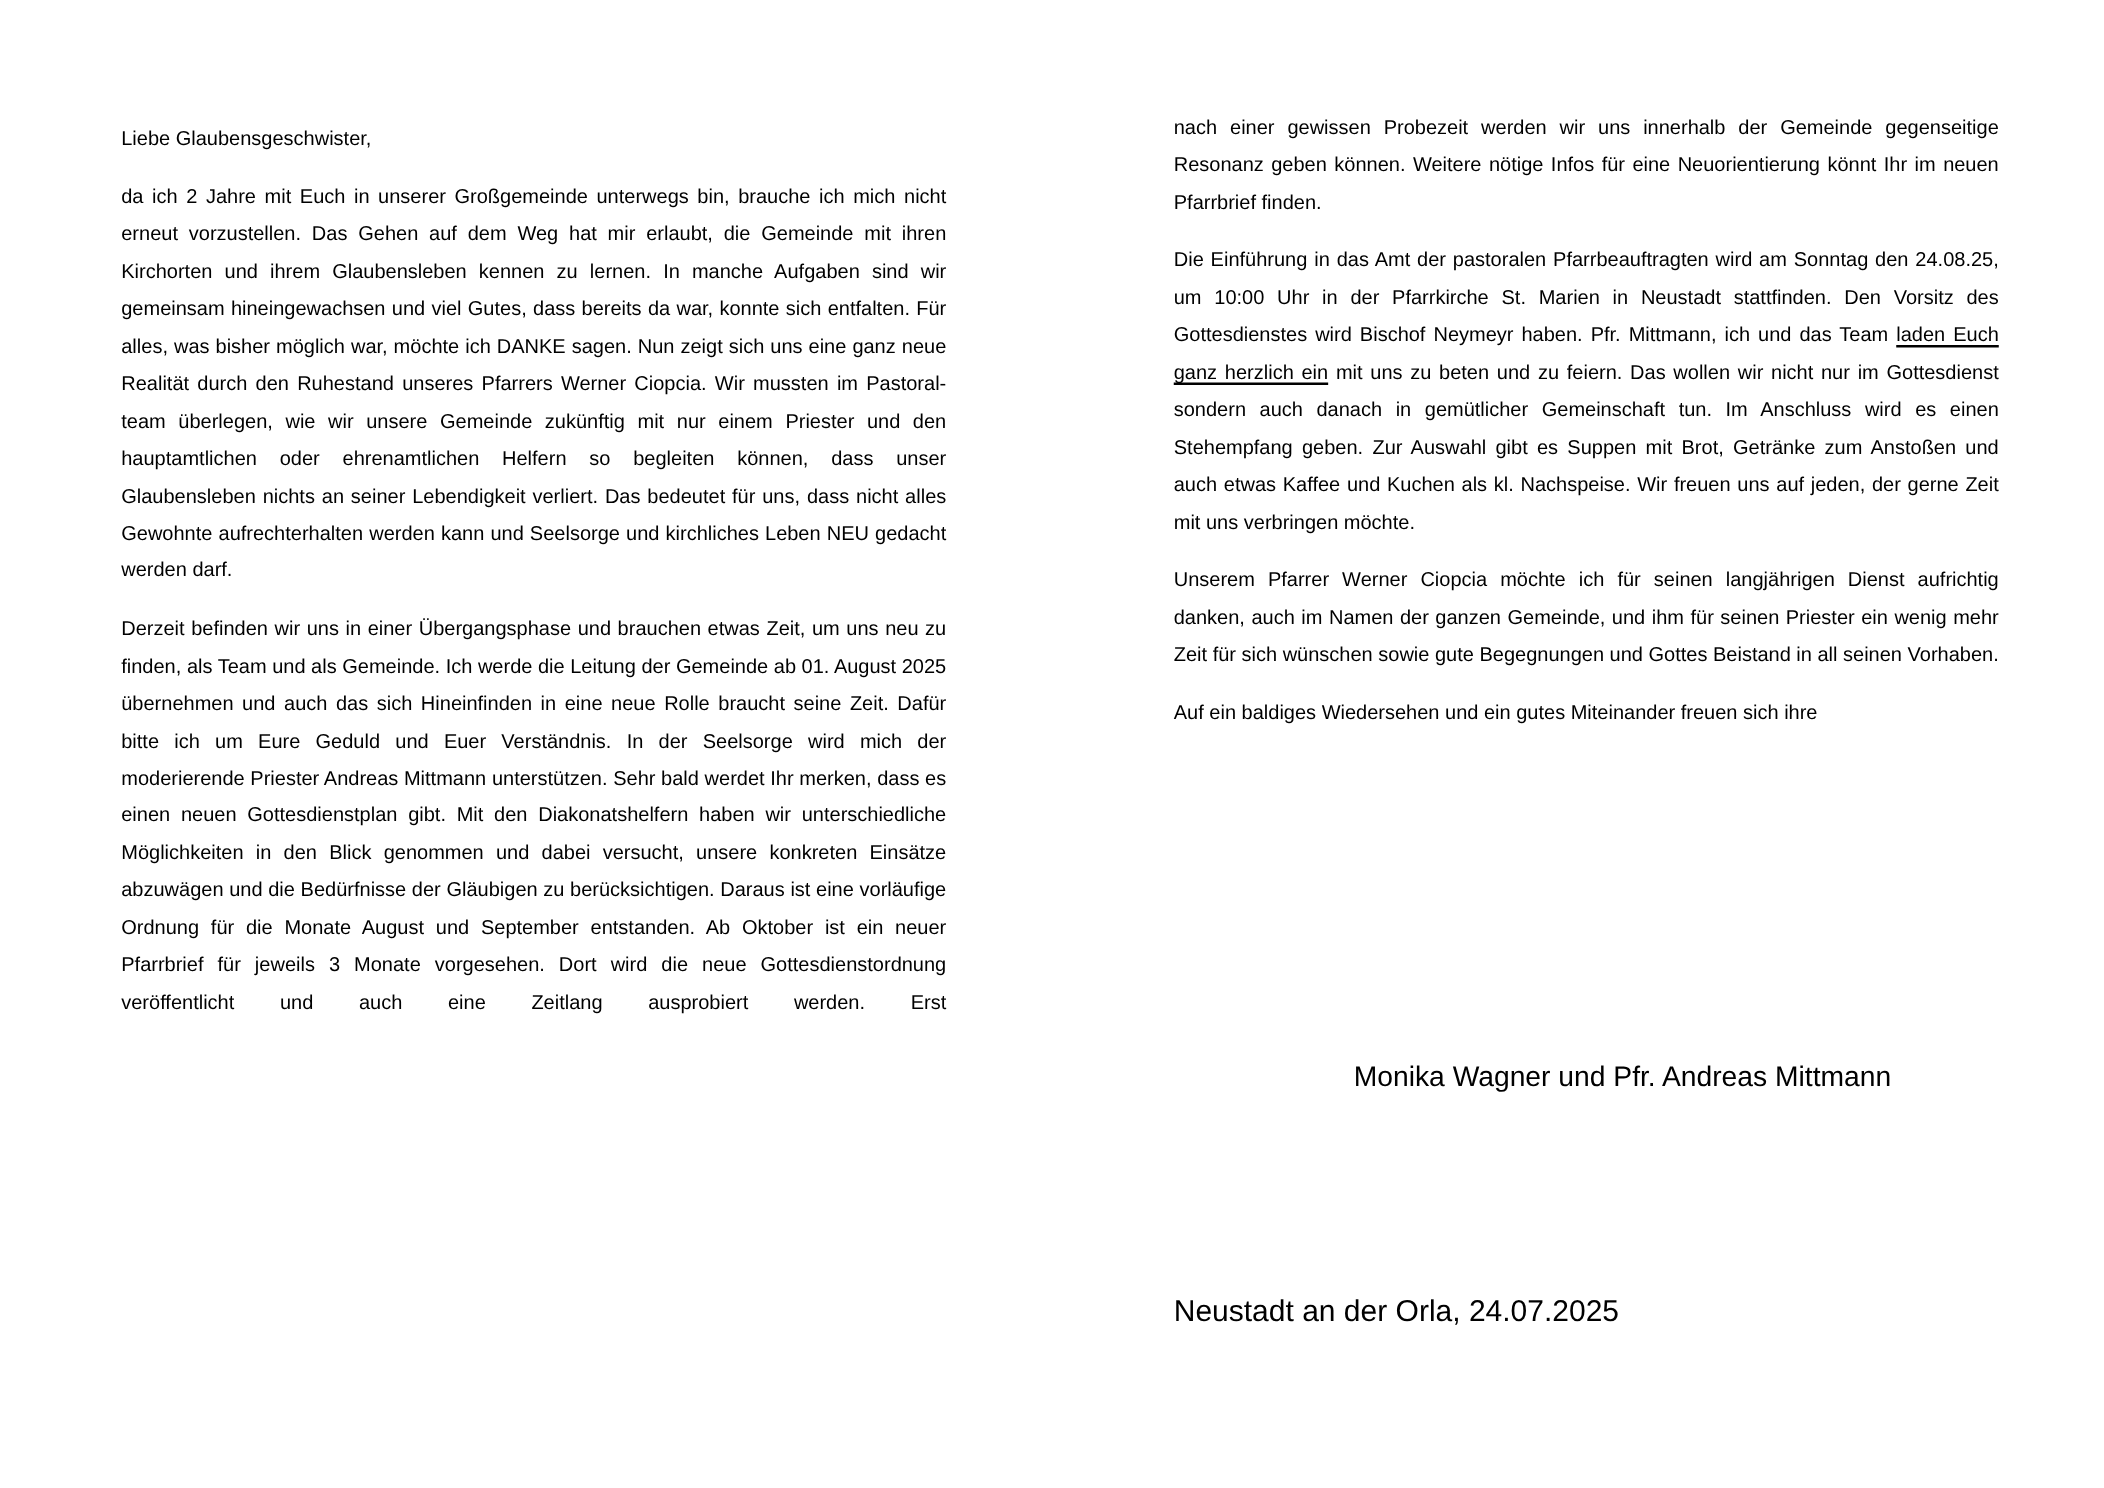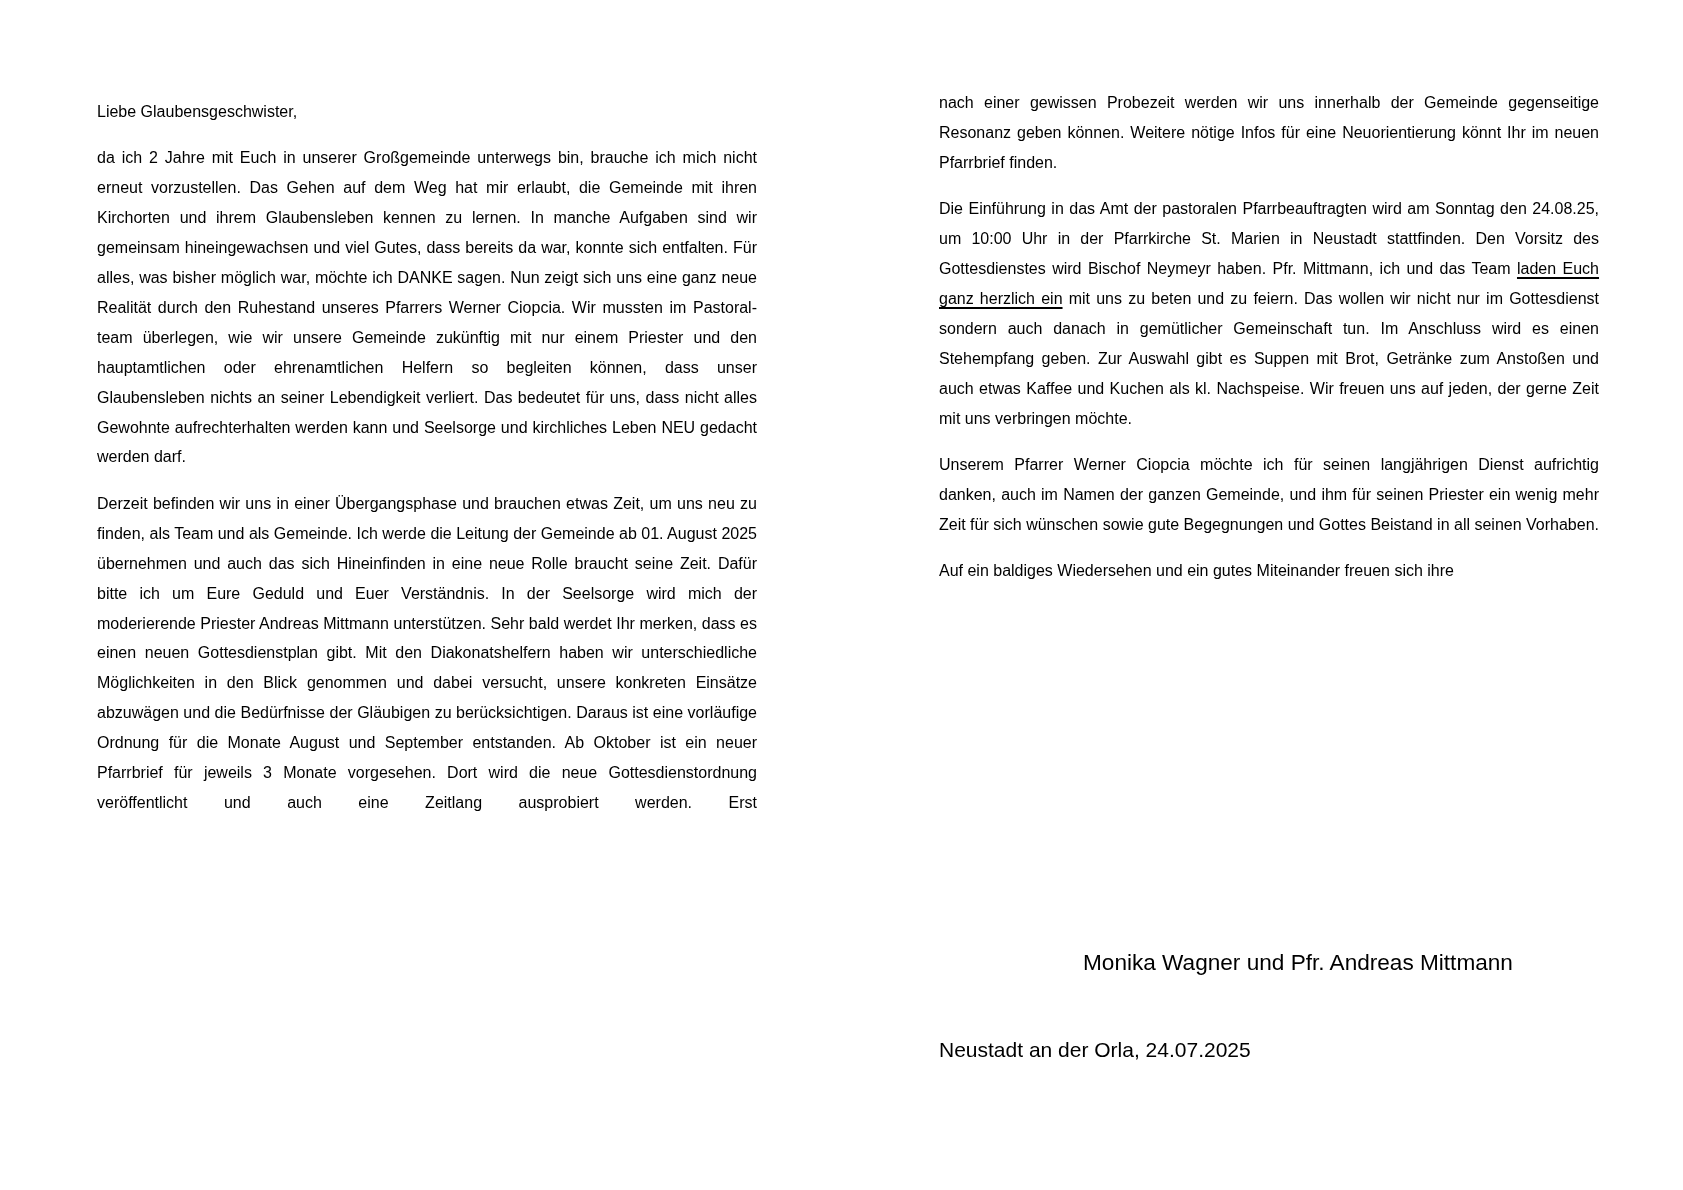--- a/index.html
+++ b/index.html
@@ -30,30 +30,30 @@
     }
     .para.last-left { text-align: justify; text-align-last: justify; }
     .salutation {
       margin: 0 0 16.5px 0;
     }
     b { font-weight: normal; }
     u { text-decoration: underline; text-underline-offset: 3px; text-decoration-thickness: 1.5px; }
     .signature {
       position: absolute;
       left: 1083px;
-      top: 948px;
+      top: 847px;
       font-size: 22.6px;
       line-height: 29.9px;
       white-space: nowrap;
     }
     .place-date {
       position: absolute;
       left: 939px;
       top: 1035px;
-      font-size: 21px;
+      font-size: 24px;
       line-height: 29.9px;
       white-space: nowrap;
     }
   </style>
 </head>
 <body>
 
 <div class="column col-left">
   <p class="salutation">Liebe Glaubensgeschwister,</p>
   <p class="para">da ich 2 Jahre mit Euch in unserer Großgemeinde unterwegs bin, brauche ich mich nicht erneut vorzustellen. Das Gehen auf dem Weg hat mir erlaubt, die Gemeinde mit ihren Kirchorten und ihrem Glaubensleben kennen zu lernen. In manche Aufgaben sind wir gemeinsam hineingewachsen und viel Gutes, dass bereits da war, konnte sich entfalten. Für alles, was bisher möglich war, möchte ich DANKE sagen. Nun zeigt sich uns eine ganz neue Realität durch den Ruhestand unseres Pfarrers Werner Ciopcia. Wir mussten im Pastoral-team überlegen, wie wir unsere Gemeinde zukünftig mit nur einem Priester und den hauptamtlichen oder ehrenamtlichen Helfern so begleiten können, dass unser Glaubensleben nichts an seiner Lebendigkeit verliert. Das bedeutet für uns, dass nicht alles Gewohnte aufrechterhalten werden kann und Seelsorge und kirchliches Leben NEU gedacht werden darf.</p>

